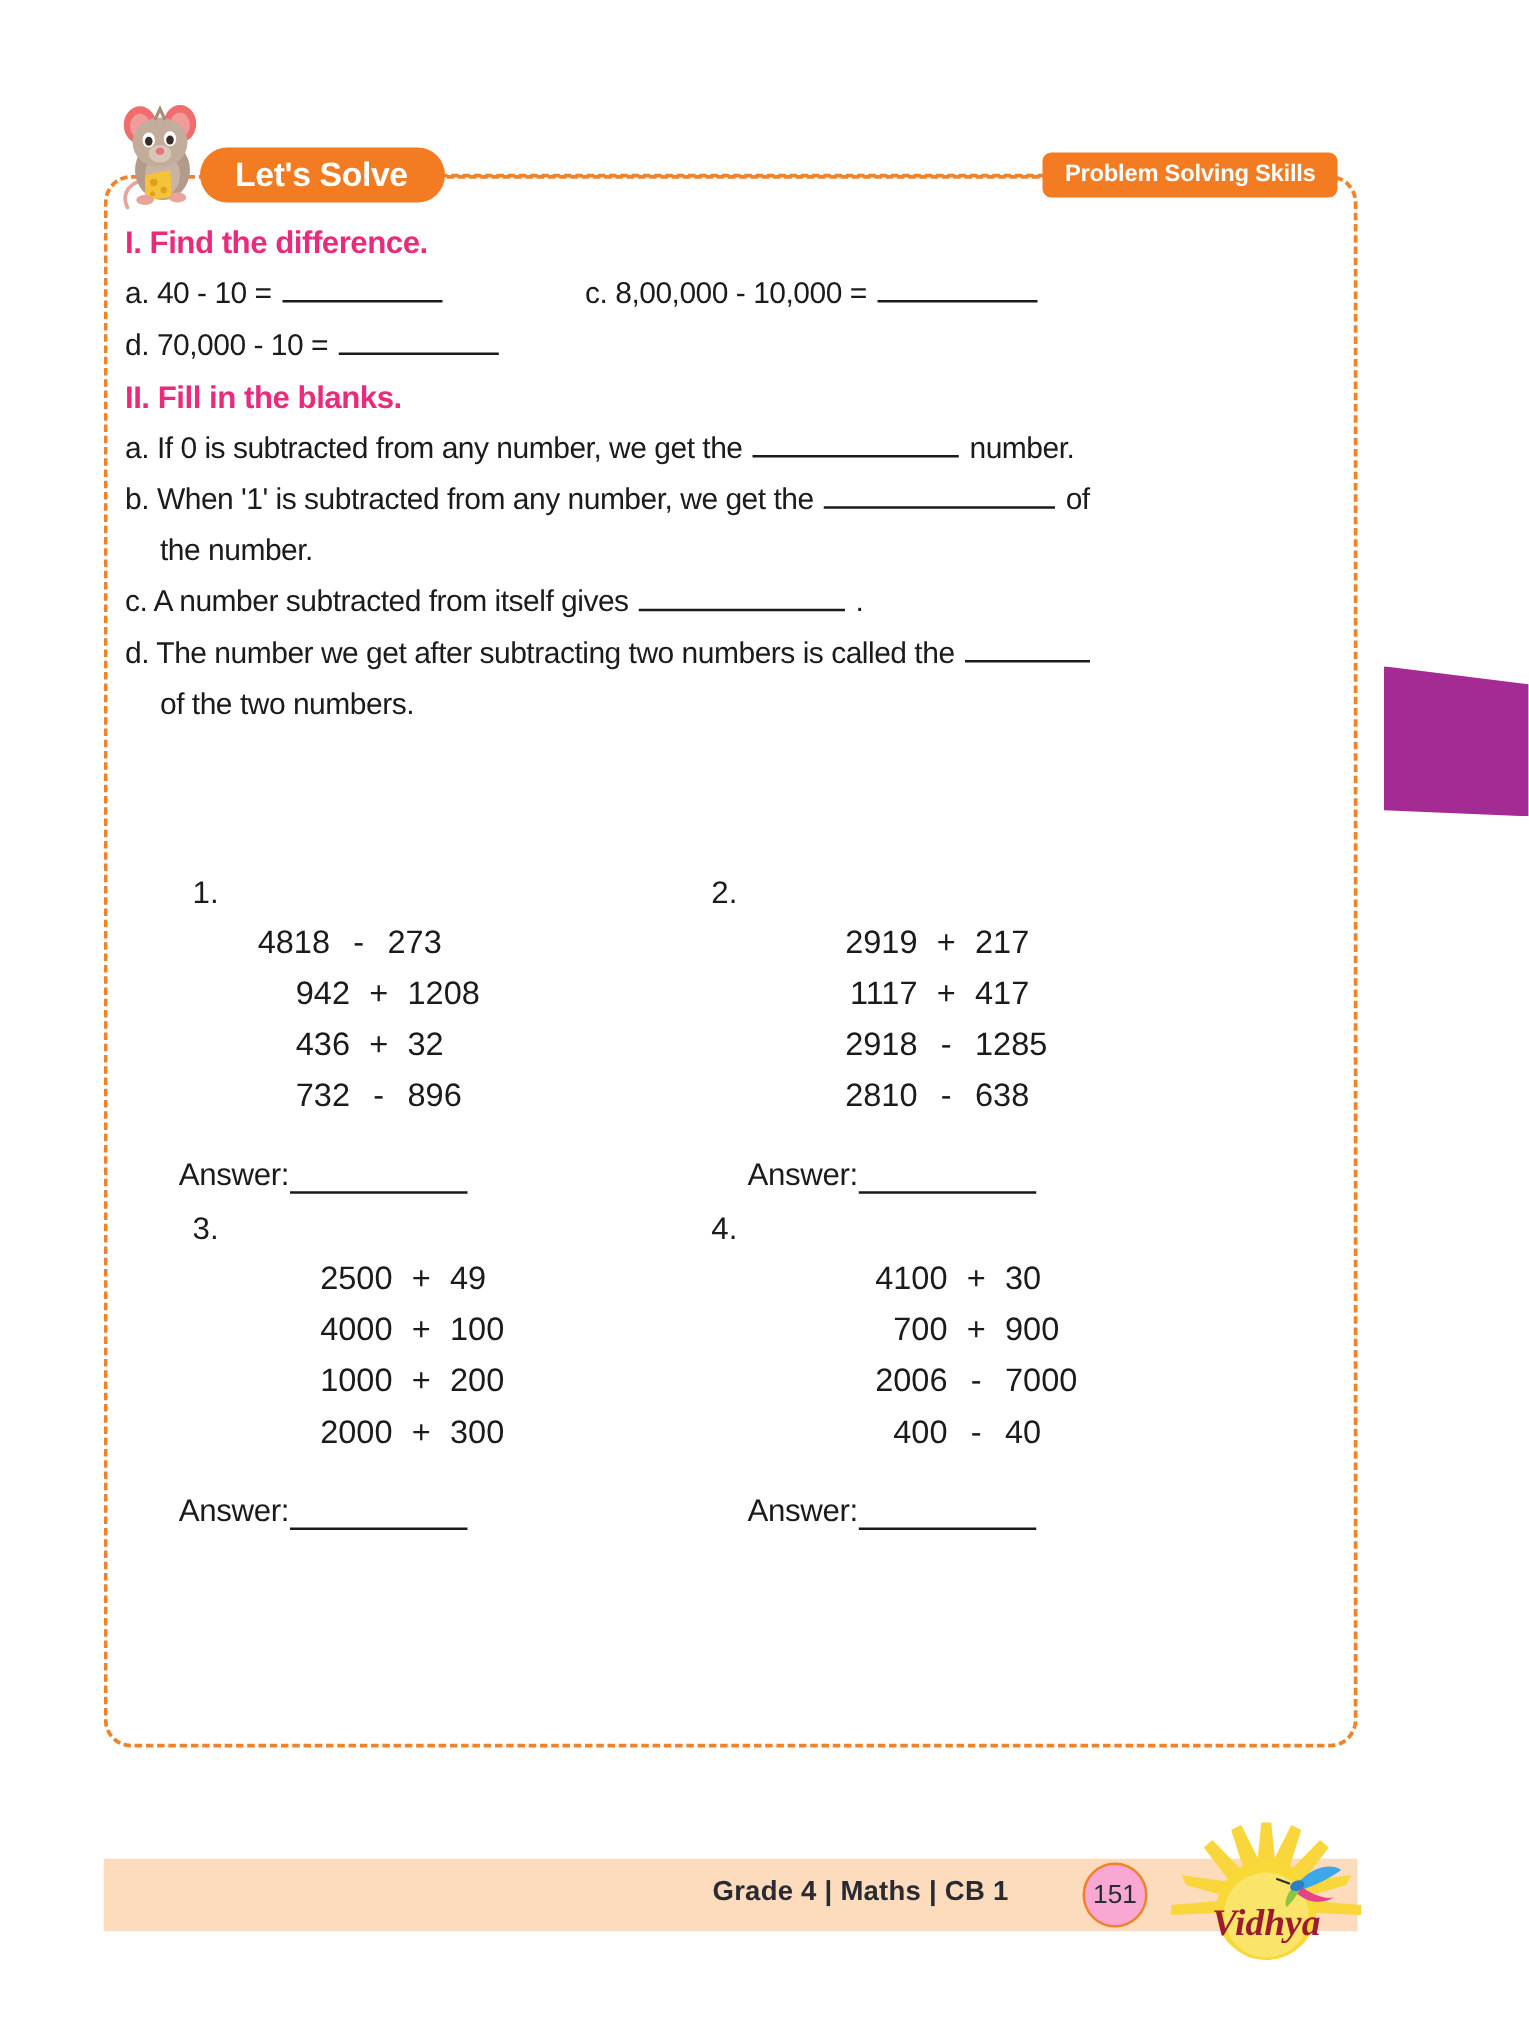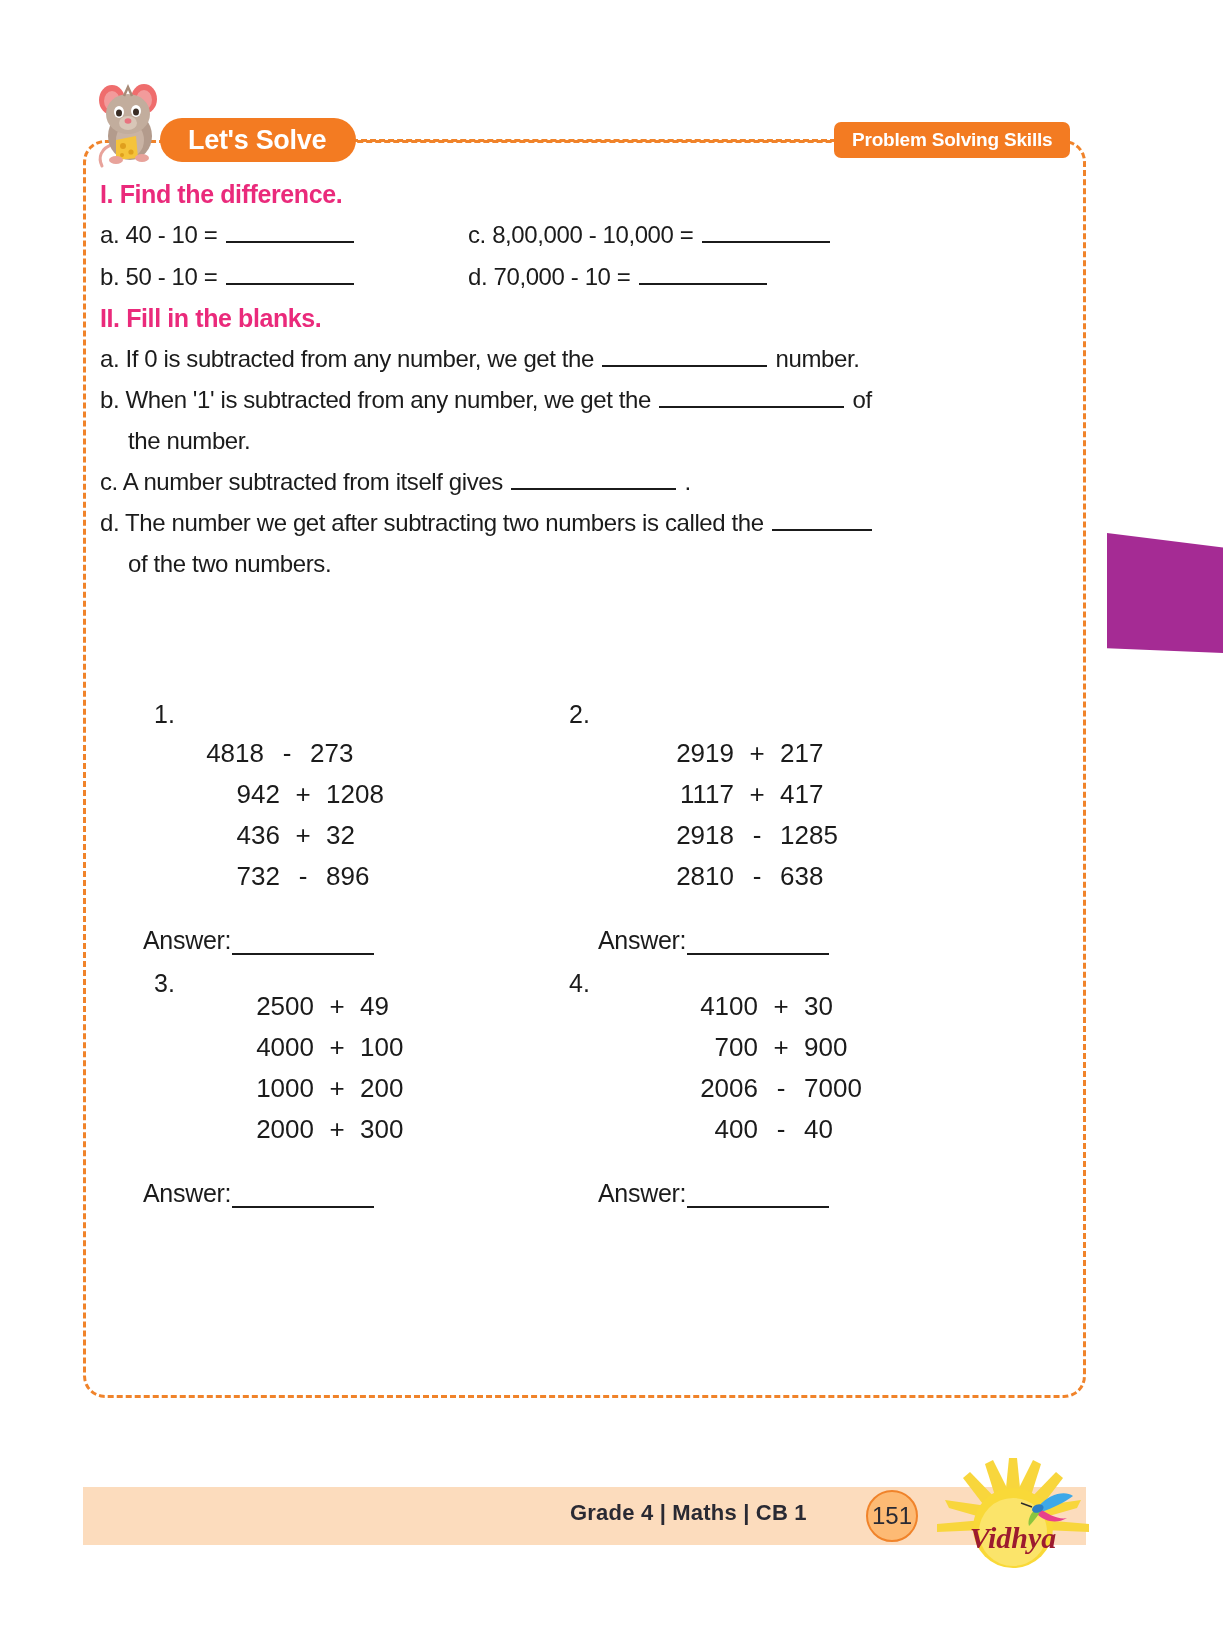--- a/index.html
+++ b/index.html
@@ -231,25 +231,25 @@
   }
 
   .page-circle {
     position: absolute;
     left: 866px;
     top: 1490px;
     width: 52px;
     height: 52px;
     border-radius: 50%;
     border: 2.5px solid #f0832a;
-    background: #fdba74;
+    background: #f9a8d4;
     display: flex;
     align-items: center;
     justify-content: center;
-    font-size: 24px;
+    font-size: 21px;
     color: #2a2a33;
     z-index: 7;
   }
 
   .vidhya-logo {
     position: absolute;
     left: 928px;
     top: 1440px;
     width: 170px;
     height: 130px;
@@ -308,25 +308,20 @@
   <div class="sec-head">I. Find the difference.</div>
   <div class="sec1">
     <div class="q-line">
       <span>a.</span>
       <span>40 - 10 =</span>
       <span class="blank bl-m"></span>
     </div>
     <div class="q-line">
       <span>c.</span>
       <span>8,00,000 - 10,000 =</span>
-      <span class="blank bl-m"></span>
-    </div>
-    <div class="q-line">
-      <span>b.</span>
-      <span>50 - 10 =</span>
       <span class="blank bl-m"></span>
     </div>
     <div class="q-line">
       <span>d.</span>
       <span>70,000 - 10 =</span>
       <span class="blank bl-m"></span>
     </div>
   </div>
 
   <div class="sec-head" style="margin-top:6px">II. Fill in the blanks.</div>
@@ -430,21 +425,21 @@
         <span class="answer-blank"></span>
       </div>
     </div>
   </div>
 
   <div style="position:relative;margin-top:14px">
     <span class="prob-num" style="position:absolute;left:27px;top:0">3.</span>
     <span class="prob-num" style="position:absolute;left:442px;top:0">4.</span>
   </div>
 
-  <div class="prob-grid" style="margin-top:36px">
+  <div class="prob-grid" style="margin-top:52px">
 
     <div class="prob-block">
       <div class="eq-list">
         <div class="eq-row" style="margin-left:122px">
           <span class="eq-a">2500</span>
           <span class="eq-op">+</span>
           <span class="eq-b">49</span>
         </div>
         <div class="eq-row" style="margin-left:122px">
           <span class="eq-a">4000</span>

